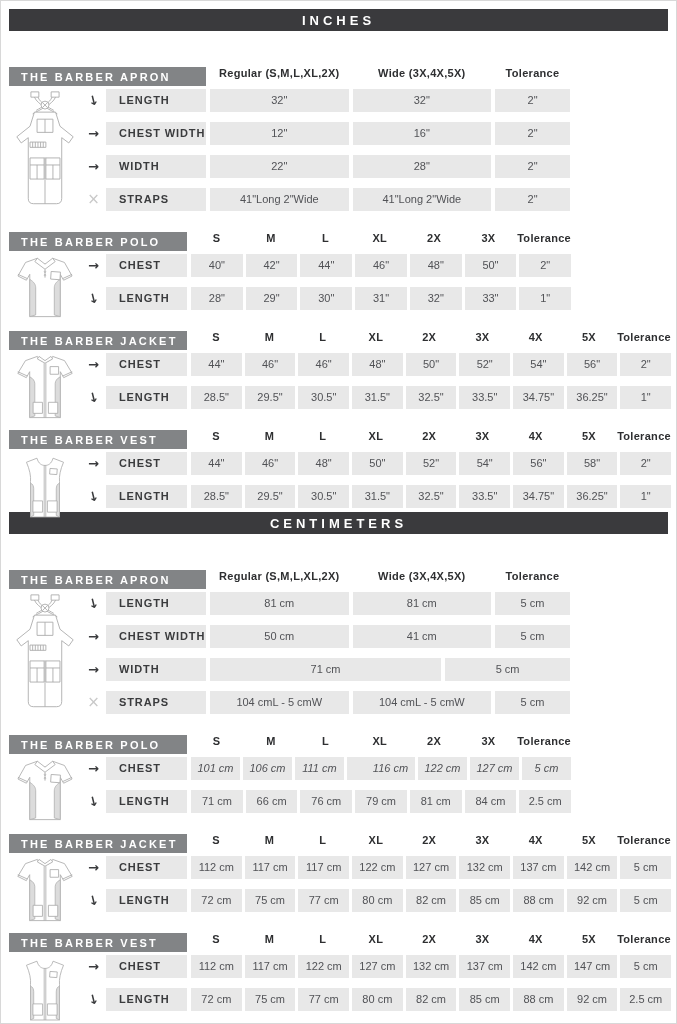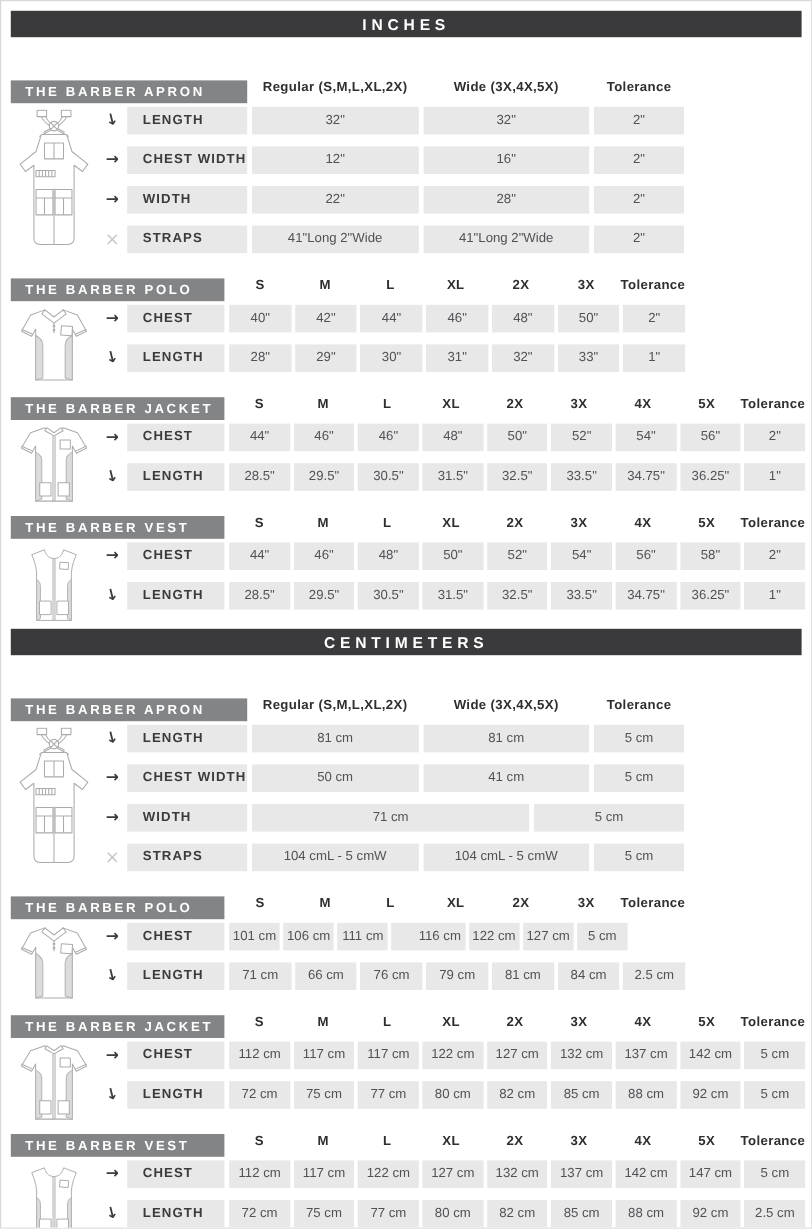--- a/index.html
+++ b/index.html
@@ -6,21 +6,21 @@
   .page {
     width:677px; height:1024px; box-sizing:border-box;
     border:1px solid #d8d8d8; background:#fff; padding:8px;
     font-family:"Liberation Sans", sans-serif; overflow:hidden;
   }
   .banner {
     height:22px; background:#3a3a3d; color:#fff;
     display:flex; align-items:center; justify-content:center;
     font-size:13px; font-weight:bold; letter-spacing:4px;
   }
-  .banner:not(:first-child){ margin-top:16px; }
+  .banner:not(:first-child){ margin-top:4px; }
   .section { position:relative; margin-top:21px; }
   .section.g-apron { margin-top:36px; }
   .sec-head { display:flex; align-items:stretch; height:19px; }
   .sec-bar {
     background:#828486; color:#fff; display:flex; align-items:center;
     padding-left:12px; box-sizing:border-box; flex:0 0 auto;
     font-size:11px; font-weight:bold; letter-spacing:2.2px; white-space:nowrap;
   }
   .head-cols { display:flex; align-items:flex-start; margin-left:4px; flex:0 0 auto; }
   .head-col {
@@ -419,21 +419,21 @@
               <circle cx="36" cy="21" r="0.9"></circle>
               <circle cx="36" cy="25" r="0.9"></circle>
               <rect x="43" y="21" width="11" height="9" transform="rotate(4 48 25)"></rect>
             </g>
           </svg>
         </div>
         <div class="rows">
           <div class="row">
             <span class="arrow-cell arrow-right-icon">→</span>
             <span class="label-cell" style="width: 81px;">CHEST</span>
-            <div class="vals" style="width: 332px; gap: 3px;">
+            <div class="vals" style="width: 380px; gap: 3px; font-style: italic;">
               <span class="cell" style="flex: 1 1 0px;">101 cm</span>
               <span class="cell" style="flex: 1 1 0px;">106 cm</span>
               <span class="cell" style="flex: 1 1 0px;">111 cm</span>
               <span class="cell" style="flex: 1 1 0px; padding-left: 19px;">116 cm</span>
               <span class="cell" style="flex: 1 1 0px;">122 cm</span>
               <span class="cell" style="flex: 1 1 0px;">127 cm</span>
               <span class="cell" style="flex: 1 1 0px;">5 cm</span>
             </div>
           </div>
           <div class="row">

